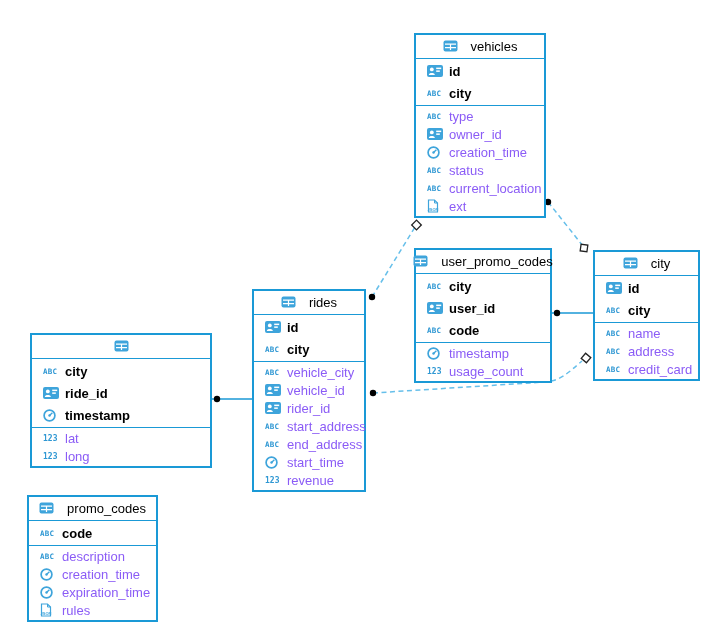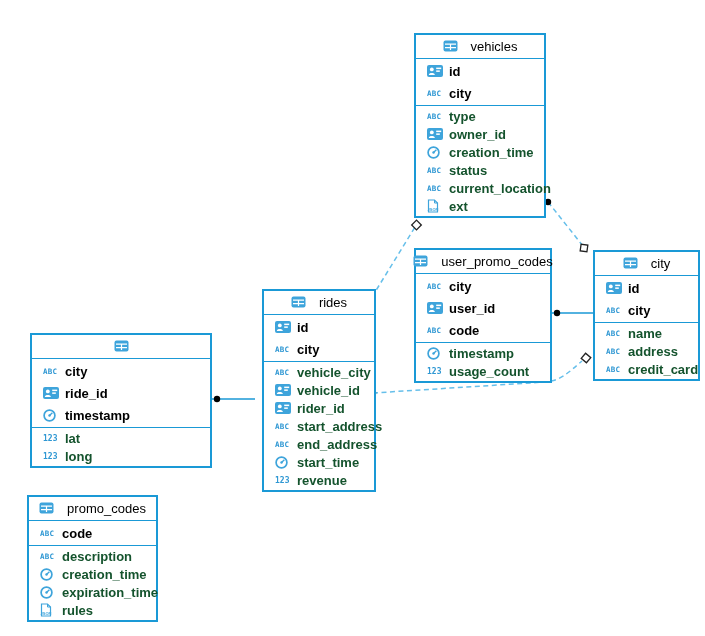--- a/index.html
+++ b/index.html
@@ -10,21 +10,21 @@
   svg.links{position:absolute;left:0;top:0;z-index:1;}
   .tbl{position:absolute;background:#fff;border:2px solid var(--accent,#1a99d6);box-sizing:border-box;z-index:2;}
   .tbl-header{display:flex;align-items:center;justify-content:center;gap:13px;height:23px;
     border-bottom:1.5px solid var(--accent,#1a99d6);}
   .tbl-title{font-size:13px;color:#000;white-space:nowrap;}
   .sec{padding:1px 0;}
   .sec-keys{border-bottom:1.5px solid var(--accent,#1a99d6);}
   .row{display:flex;align-items:center;height:22px;padding-left:11px;}
   .sec-fields .row{height:18px;}
   .ficon{flex:0 0 22px;width:22px;display:flex;align-items:center;}
-  .flabel{font-size:13px;color:#14532d;white-space:nowrap;font-weight:bold;}
+  .flabel{font-size:13px;color:#8b5cf6;white-space:nowrap;}
   .key .flabel{font-weight:700;color:#000;}
   .abc{color:var(--typetext,#2e97d3);font-weight:700;font-size:7.5px;letter-spacing:.2px;font-family:"DejaVu Sans Mono",monospace;}
   .num{color:var(--typetext,#2e97d3);font-weight:700;font-size:8px;font-family:"DejaVu Sans Mono",monospace;}
 </style>
 </head>
 <body>
 
 <div id="stage" style="--accent: #1a99d6; --typetext: #2e97d3;">
   <svg class="links" width="705" height="636">
       <g>
@@ -227,21 +227,21 @@
           <span class="flabel">address</span>
         </div>
         <div class="row">
           <span class="ficon">
             <span class="abc">ABC</span>
           </span>
           <span class="flabel">credit_card</span>
         </div>
       </div>
     </div>
-    <div class="tbl" style="left: 262px; top: 289px; width: 114px;">
+    <div class="tbl" style="left: 252px; top: 289px; width: 114px;">
       <div class="tbl-header">
         <span class="hicon"><svg width="15" height="12" viewBox="0 0 15 12">
             <rect x="0.5" y="0.5" width="14" height="11" rx="2" fill="#3ea4db"></rect>
             <path d="M2 4.1 H13 M2 7.6 H13 M7.5 4.1 V10" stroke="#fff" stroke-width="1.2" fill="none"></path>
           </svg></span>
         <span class="tbl-title">rides</span>
       </div>
       <div class="sec sec-keys">
         <div class="row key">
           <span class="ficon">

